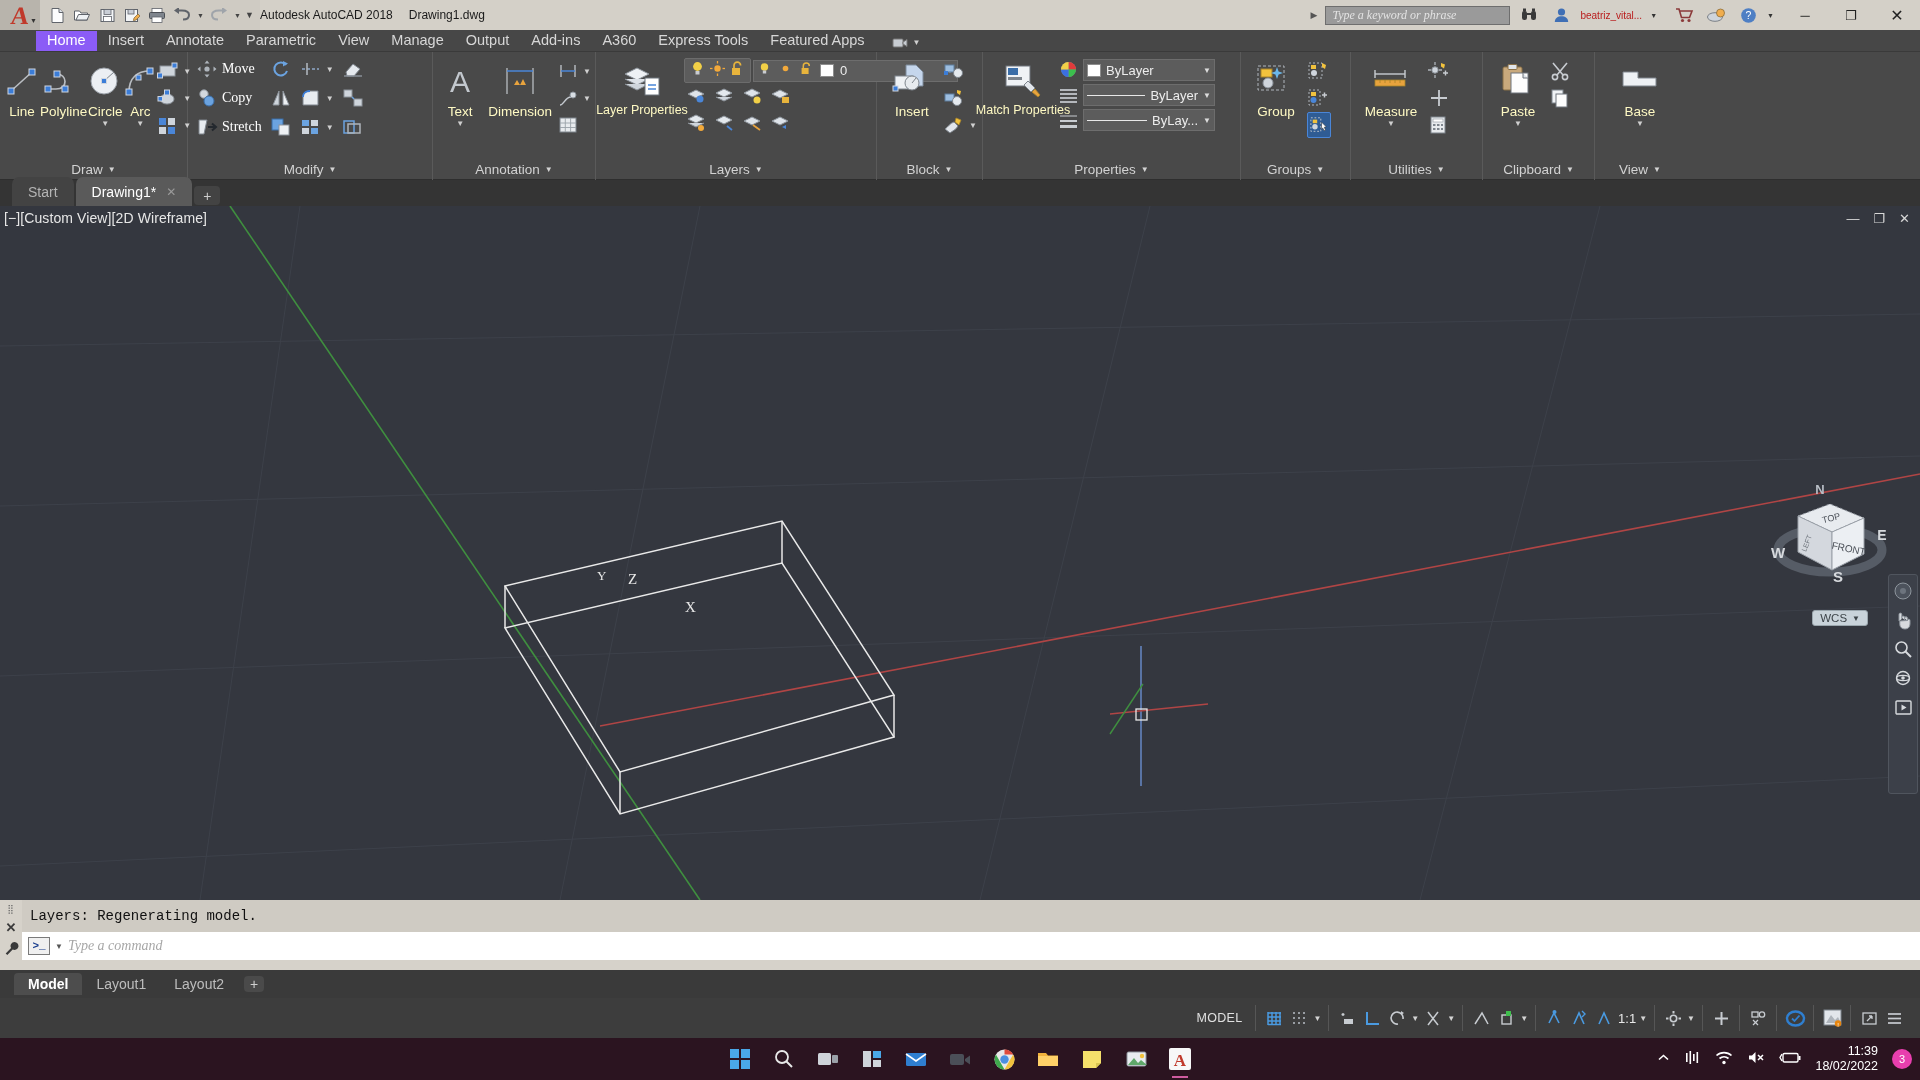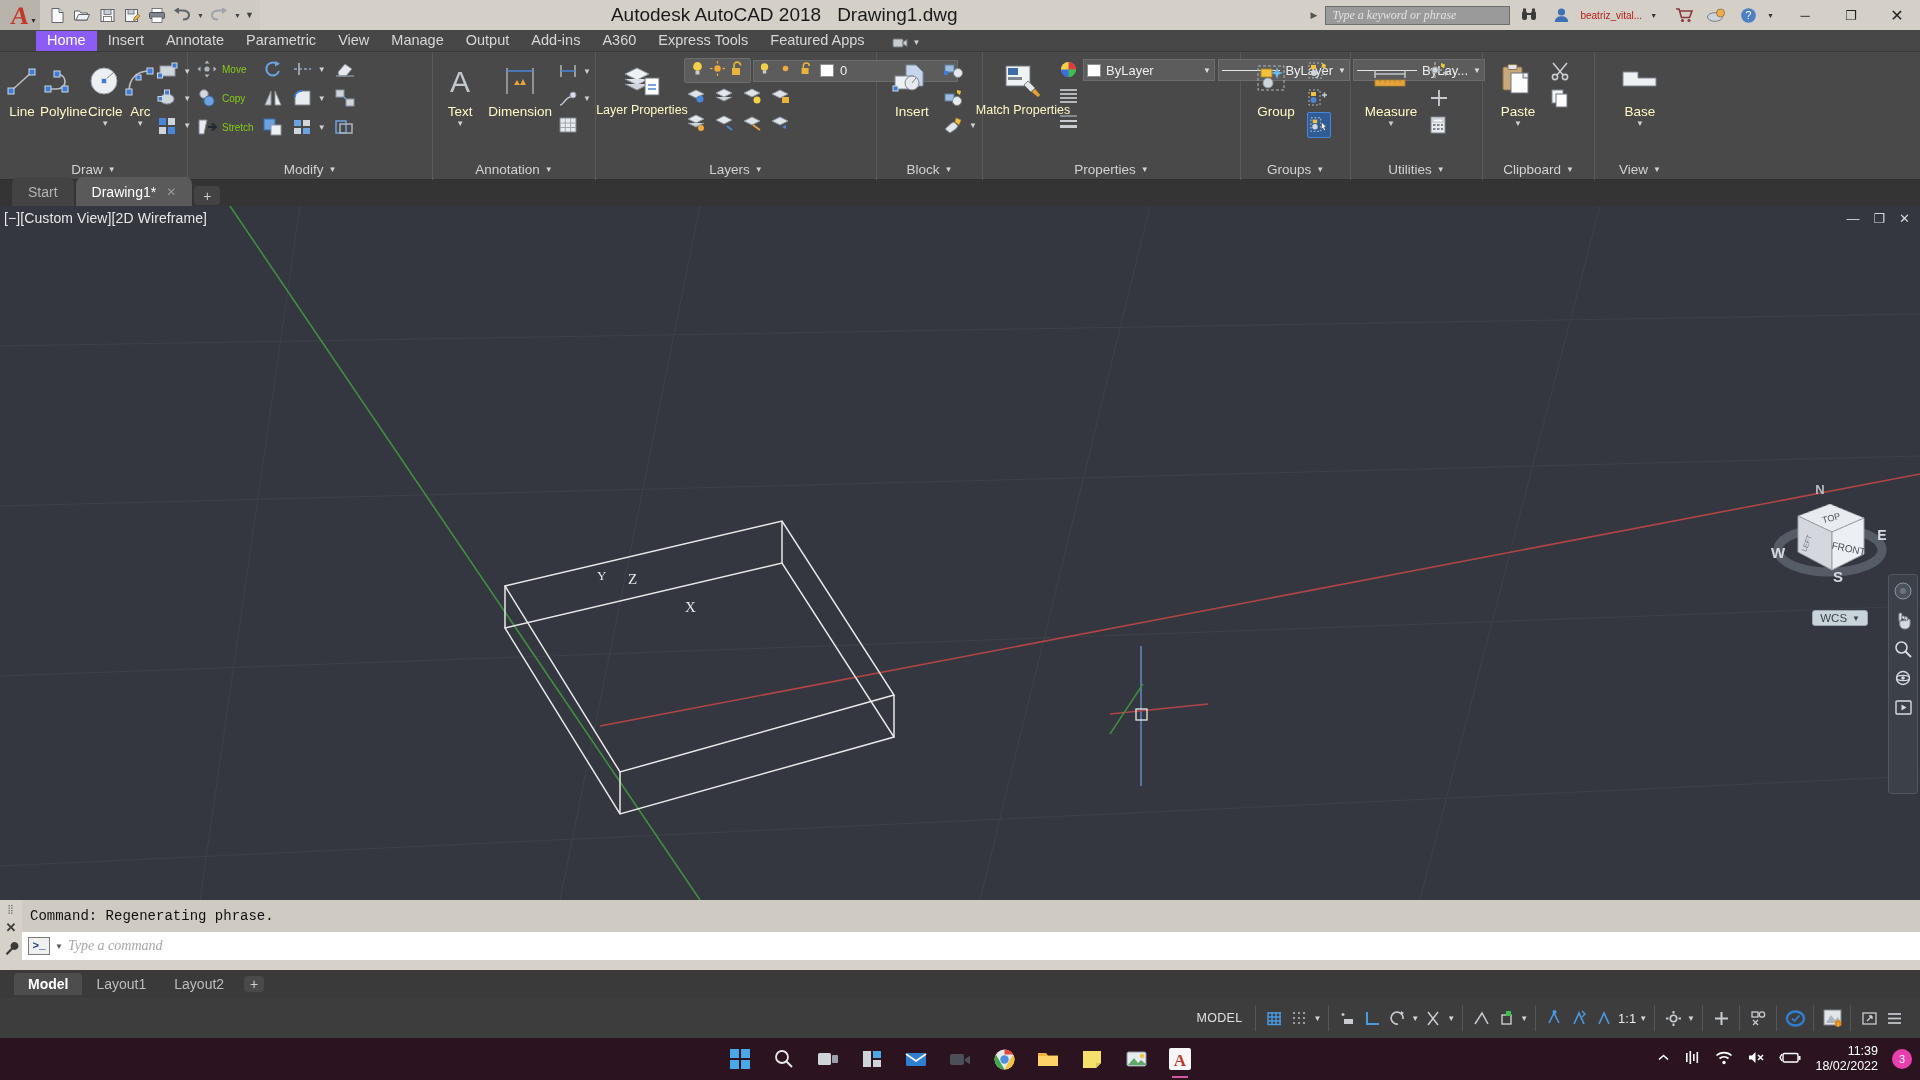--- a/index.html
+++ b/index.html
@@ -30,21 +30,21 @@
   .app-logo .caret { font-size: 7px; color: #333; position: absolute; right: 3px; bottom: 6px;}
   .qat {
     display: flex; align-items: center; height: 30px;
     background: #cfcbc3; padding: 0 6px; gap: 3px;
   }
   .qat-btn {
     width: 22px; height: 22px; display: flex; align-items: center; justify-content: center;
   }
   .qat-caret { font-size: 7px; color: #444; width: 9px; text-align: center; }
   .title-text {
-    flex: 1; text-align: center; font-size: 19px; color: #1a1a1a;
+    flex: 1; font-size: 12px; color: #1a1a1a;
     white-space: nowrap;
   }
   .title-text .sep { display: inline-block; width: 16px; }
   .search-wrap { display: flex; align-items: center; gap: 6px; height: 30px; }
   .search-arrow { color: #555; font-size: 9px; padding: 0 2px; }
   .search-box {
     width: 185px; height: 19px; background: #9a9a9a;
     border: 1px solid #6e6e6e;
     display: flex; align-items: center; padding-left: 6px;
   }
@@ -97,21 +97,21 @@
 
   .bigbtn {
     width: 58px; display: flex; flex-direction: column; align-items: center;
     padding-top: 4px; gap: 2px;
   }
   .bigbtn .ico { height: 42px; display:flex; align-items:center; justify-content:center; }
   .bigbtn .lbl { font-size: 13.5px; color: #fef9c3; white-space: nowrap; }
   .bigbtn .dn { font-size: 8px; color: #cfcfcf; line-height: 6px; }
 
   .smallrow { display: flex; align-items: center; gap: 4px; height: 26px; }
-  .smallrow .lbl { font-size: 10px; color: #84cc16; }
+  .smallrow .lbl { font-size: 14px; color: #ffffff; font-family: Liberation Serif, serif; }
   .smallcol { display: flex; flex-direction: column; gap: 1px; padding-top: 2px;}
   .ddcaret { font-size: 8px; color: #d0d0d0; }
 
   
   .propdd {
     width: 132px; height: 22px; background: #5c5c5c; border: 1px solid #6d6d6d;
     display: flex; align-items: center; padding: 0 3px; gap: 5px;
   }
   .propdd .swatch { width: 14px; height: 13px; background: #fff; border: 1px solid #8d8d8d; }
   .propdd .txt { flex: 1; font-size: 13px; color: #ededed; white-space: nowrap; }
@@ -787,21 +787,21 @@
                     <line x1="1" y1="11" x2="18" y2="11"></line>
                     <line x1="1" y1="15" x2="18" y2="15"></line>
                   </g>
                 </svg></span>
             <span><svg width="19" height="17" viewBox="0 0 19 17">
                   <line x1="1" y1="4" x2="18" y2="4" stroke="#c8ccd1" stroke-width="1"></line>
                   <line x1="1" y1="9" x2="18" y2="9" stroke="#c8ccd1" stroke-width="2"></line>
                   <line x1="1" y1="14.5" x2="18" y2="14.5" stroke="#c8ccd1" stroke-width="3"></line>
                 </svg></span>
           </div>
-          <div style="display:flex;flex-direction:row;gap:3px;">
+          <div style="display:flex;flex-direction:column;gap:3px;">
             <div class="propdd">
               <span class="swatch"></span>
               <span class="txt">ByLayer</span>
               <span class="ar">▼</span>
             </div>
             <div class="propdd">
               <span class="propline"></span>
               <span class="txt right" style="flex:0 0 auto">ByLayer</span>
               <span class="ar">▼</span>
             </div>
@@ -1101,21 +1101,21 @@
   <div class="cmdarea">
     <div class="cmd-grip">
       <span style="font-size:9px;color:#6a6a6a;letter-spacing:1px">⣿</span>
       <span class="g">✕</span>
       <span class="g">
         <svg width="15" height="15" viewBox="0 0 15 15">
             <path d="M10.5 1a4 4 0 0 0-3.4 6l-5.4 5.4 1.6 1.6 5.4-5.4A4 4 0 1 0 10.5 1z" fill="#3a3a3a"></path>
           </svg>
       </span>
     </div>
-    <div class="cmd-hist">Command:   Regenerating phrase.</div>
+    <div class="cmd-hist">Layers:   Regenerating model.</div>
     <div class="cmd-input-row">
       <span class="cmd-prompt">&gt;_</span>
       <span style="font-size:8px;color:#555">▼</span>
       <input class="cmd-input" type="text" placeholder="Type a command" style="">
     </div>
   </div>
 
   <div class="layouttabs">
     <div class="ltab active">Model</div>
     <div class="ltab">Layout1</div>

